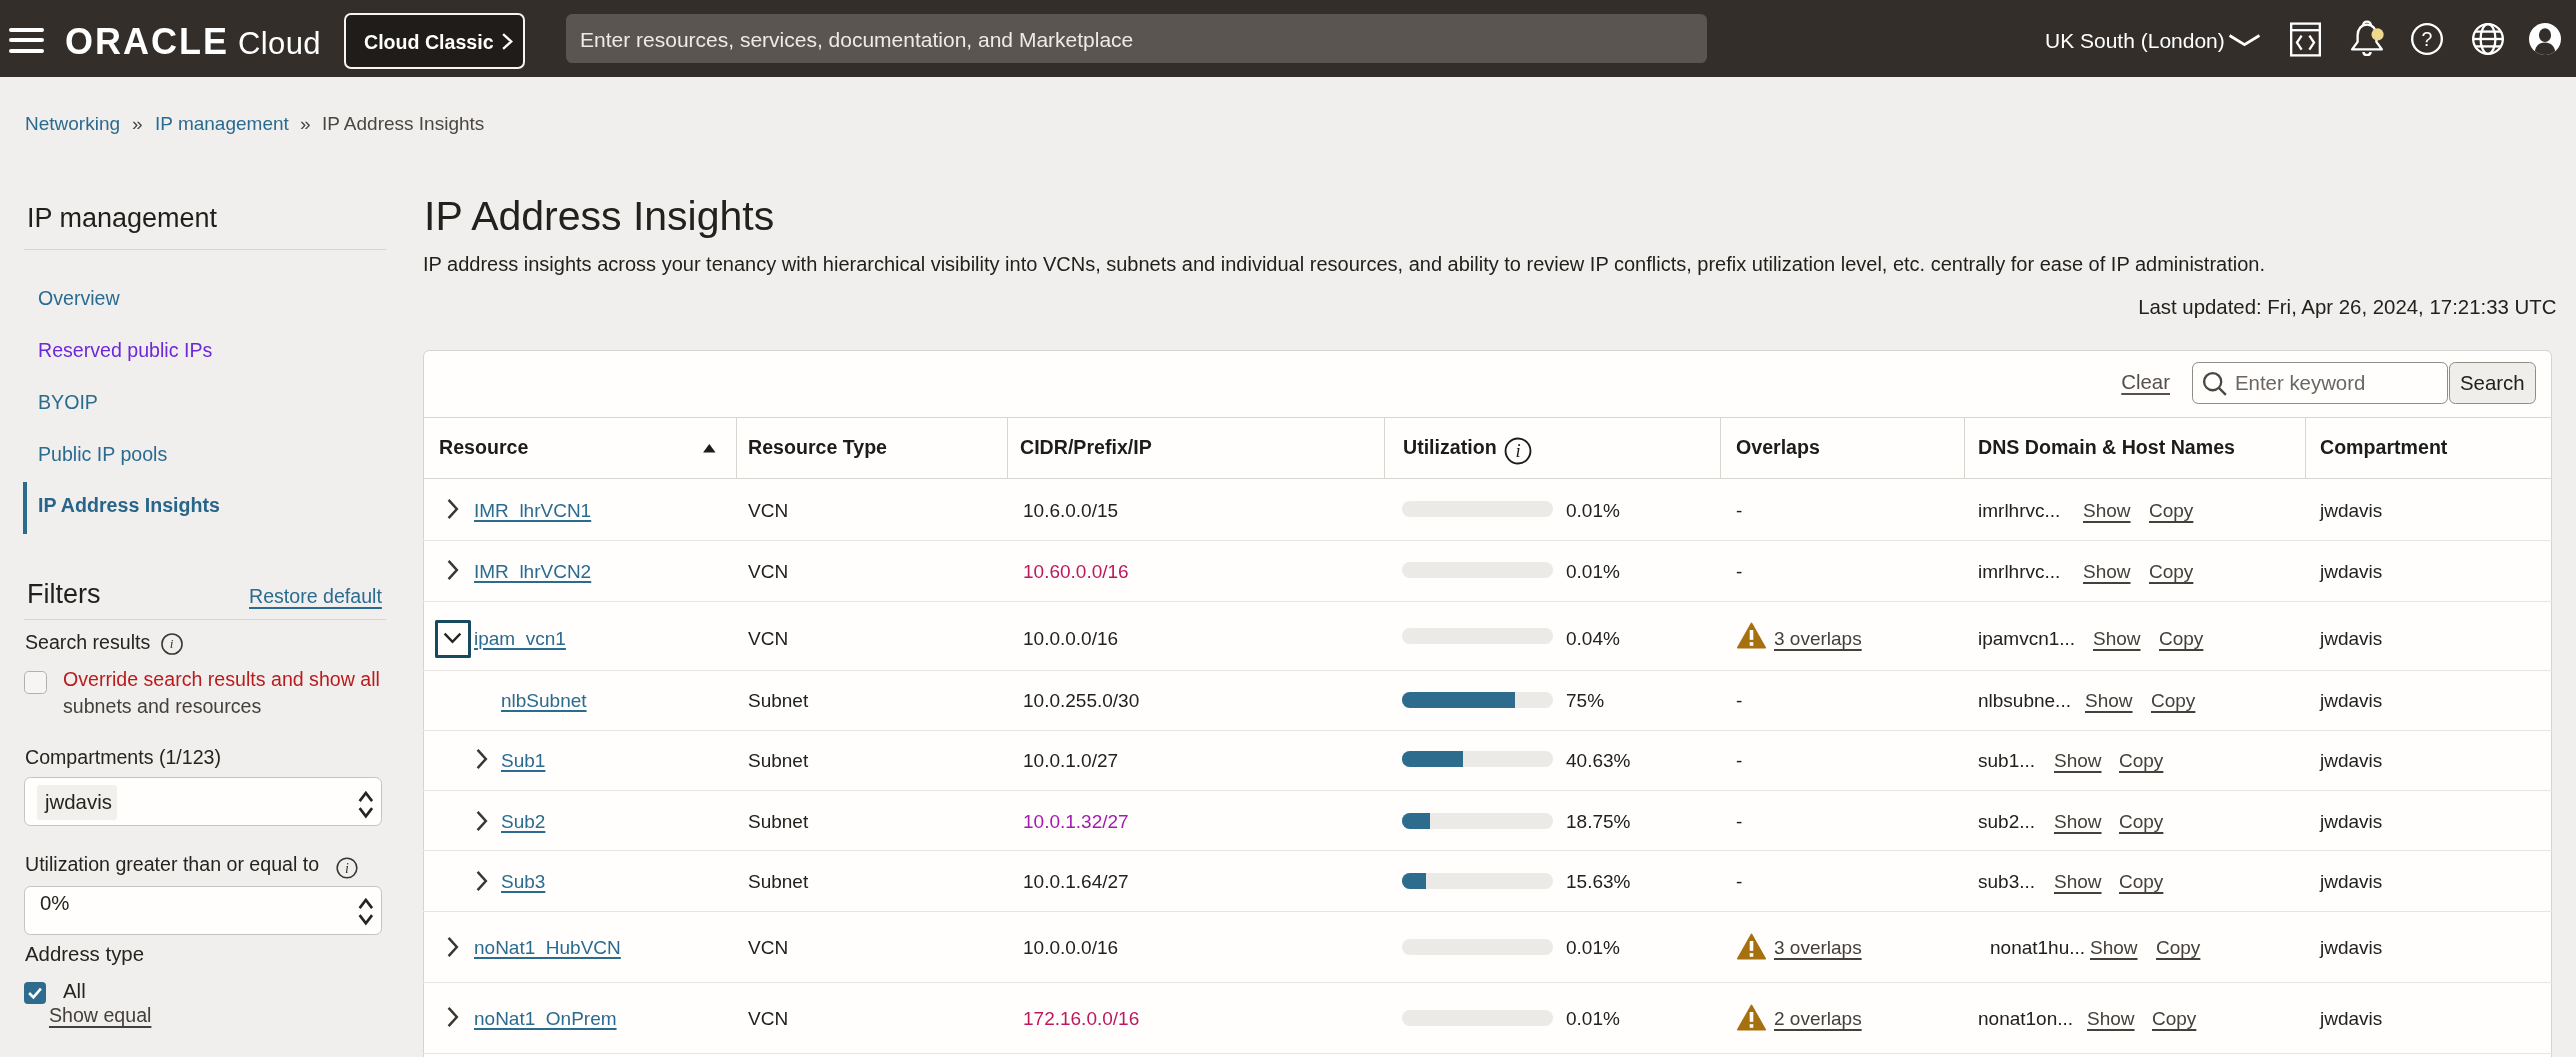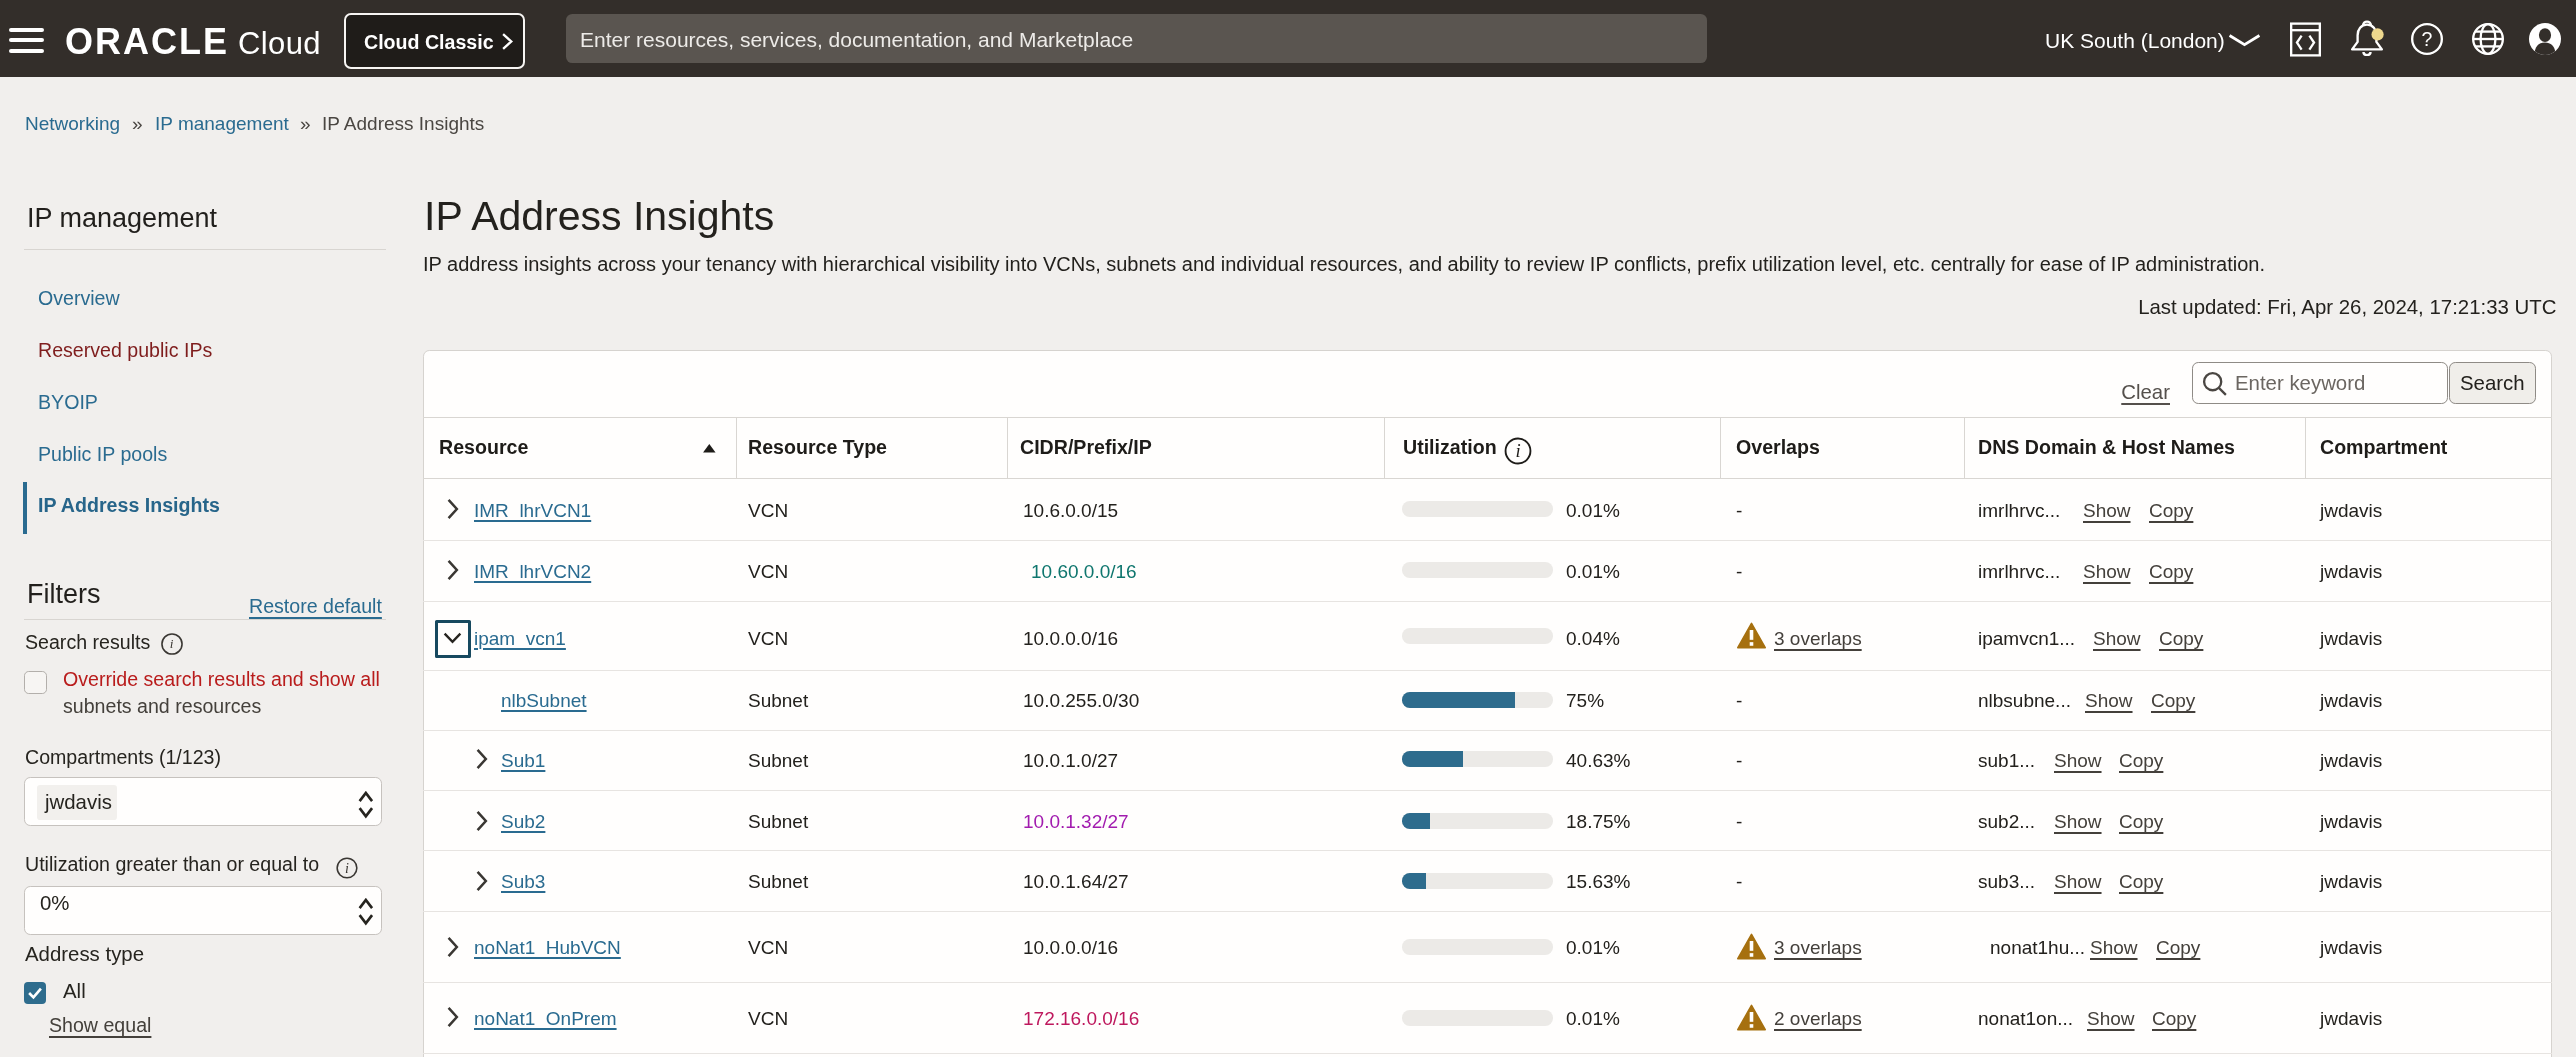--- a/index.html
+++ b/index.html
@@ -1,19 +1,19 @@
 <!DOCTYPE html>
 <html style="font-size:12.6px"><head><meta charset="utf-8">
 <style>
 *{margin:0;padding:0;box-sizing:border-box;}
 html,body{width:2576px;height:1057px;overflow:hidden;}
 body{background:#f1efed;font-family:"Liberation Sans",sans-serif;position:relative;}
 .t{position:absolute;line-height:1;white-space:nowrap;}
 .abs{position:absolute;}
-.u{text-decoration:underline;text-underline-offset:3.9px;text-decoration-thickness:1.6px;margin-top:10px;}
+.u{text-decoration:underline;text-underline-offset:3.9px;text-decoration-thickness:1.6px;}
 svg{display:block;}
 </style></head><body>
 
 <div class="abs" style="left:0;top:0;width:2576px;height:77px;background:#332e2a;"></div>
 <div class="abs" style="left:8.6px;top:28px;width:35px;height:3.9px;background:#fff;border-radius:2px;"></div>
 <div class="abs" style="left:8.6px;top:38px;width:35px;height:3.9px;background:#fff;border-radius:2px;"></div>
 <div class="abs" style="left:8.6px;top:49px;width:35px;height:3.9px;background:#fff;border-radius:2px;"></div>
 <div class="t" style="left:65px;top:23.6px;font-size:36px;color:#fff;font-weight:700;letter-spacing:2px;">ORACLE</div>
 <div class="t" style="left:238px;top:27.5px;font-size:31px;color:#fff;letter-spacing:0.4px;">Cloud</div>
 <div class="abs" style="left:344px;top:13.3px;width:181px;height:56px;background:#1f1c19;border:2px solid #f7f5f3;border-radius:7px;"></div>
@@ -63,21 +63,21 @@
     </g>
 </svg>
 <div class="t" style="left:25px;top:114px;font-size:19px;color:#2a6b90;">Networking</div>
 <div class="t" style="left:132px;top:114px;font-size:19px;color:#4a4642;">»</div>
 <div class="t" style="left:155px;top:114px;font-size:19px;color:#2a6b90;">IP management</div>
 <div class="t" style="left:300px;top:114px;font-size:19px;color:#4a4642;">»</div>
 <div class="t" style="left:322px;top:114px;font-size:19px;color:#4a4642;">IP Address Insights</div>
 <div class="t" style="left:27px;top:205px;font-size:27px;color:#211f1c;">IP management</div>
 <div class="abs" style="left:23.5px;top:249px;width:362px;height:1.2px;background:#d8d5d1;"></div>
 <div class="t" style="left:38px;top:289px;font-size:19.6px;color:#2a6b90;">Overview</div>
-<div class="t" style="left:38px;top:341px;font-size:19.6px;color:#7f1d1d;">Reserved public IPs</div>
+<div class="t" style="left:38px;top:341px;font-size:19.6px;color:#6d28d9;">Reserved public IPs</div>
 <div class="t" style="left:38px;top:393px;font-size:19.6px;color:#2a6b90;">BYOIP</div>
 <div class="t" style="left:38px;top:445px;font-size:19.6px;color:#2a6b90;">Public IP pools</div>
 <div class="abs" style="left:23px;top:482px;width:3.5px;height:52px;background:#2a6b90;"></div>
 <div class="t" style="left:38px;top:496px;font-size:19.6px;color:#27658a;font-weight:700;">IP Address Insights</div>
 <div class="t" style="left:27px;top:581px;font-size:27px;color:#211f1c;">Filters</div>
 <div class="t u" style="left:249px;top:587px;font-size:19.6px;color:#2a6b90;">Restore default</div>
 <div class="abs" style="left:23.5px;top:619px;width:362px;height:1.2px;background:#d8d5d1;"></div>
 <div class="t" style="left:25px;top:633px;font-size:19.6px;color:#26241f;">Search results</div>
 <svg class="abs" style="left:161px;top:633px;" width="22" height="22" viewBox="0 0 28 28">
 <circle cx="14" cy="14" r="12.8" fill="none" stroke="#3a3733" stroke-width="2"></circle>
@@ -160,21 +160,21 @@
 <div class="t" style="left:1978px;top:501px;font-size:19px;color:#23211d;">imrlhrvc...</div>
 <div class="t" style="left:2083px;top:501px;font-size:19px;color:#44403b;text-decoration:underline;text-underline-offset:3.9px;text-decoration-thickness:1.6px;">Show</div>
 <div class="t" style="left:2149px;top:501px;font-size:19px;color:#44403b;text-decoration:underline;text-underline-offset:3.9px;text-decoration-thickness:1.6px;">Copy</div>
 <div class="t" style="left:2320px;top:501px;font-size:19px;color:#23211d;">jwdavis</div>
 <div class="abs" style="left:423px;top:601px;width:2129px;height:1.2px;background:#e7e4e1;"></div>
 <svg class="abs" style="left:447px;top:559px;" width="11.8" height="22" viewBox="0 0 15 28">
     <path d="M2 2.5 L12.5 14 L2 25.5" fill="none" stroke="#3a3733" stroke-width="3.2"></path>
   </svg>
 <div class="t" style="left:474px;top:562px;font-size:19px;color:#2a6b90;text-decoration:underline;text-underline-offset:3.1px;text-decoration-thickness:1.6px;">IMR_lhrVCN2</div>
 <div class="t" style="left:748px;top:562px;font-size:19px;color:#23211d;">VCN</div>
-<div class="t" style="left:1023px;top:562px;font-size:19px;color:#0f766e;margin-left:8px;">10.60.0.0/16</div>
+<div class="t" style="left:1023px;top:562px;font-size:19px;color:#be185d;">10.60.0.0/16</div>
 <div class="abs" style="left:1402px;top:562px;width:151px;height:15.7px;background:#eceae7;border-radius:7.8px;overflow:hidden;"></div>
 <div class="t" style="left:1566px;top:562px;font-size:19px;color:#23211d;">0.01%</div>
 <div class="t" style="left:1736px;top:562px;font-size:19px;color:#23211d;">-</div>
 <div class="t" style="left:1978px;top:562px;font-size:19px;color:#23211d;">imrlhrvc...</div>
 <div class="t" style="left:2083px;top:562px;font-size:19px;color:#44403b;text-decoration:underline;text-underline-offset:3.9px;text-decoration-thickness:1.6px;">Show</div>
 <div class="t" style="left:2149px;top:562px;font-size:19px;color:#44403b;text-decoration:underline;text-underline-offset:3.9px;text-decoration-thickness:1.6px;">Copy</div>
 <div class="t" style="left:2320px;top:562px;font-size:19px;color:#23211d;">jwdavis</div>
 <div class="abs" style="left:423px;top:670px;width:2129px;height:1.2px;background:#e7e4e1;"></div>
 <div class="abs" style="left:435px;top:620px;width:36px;height:38px;background:#fffefd;border:3.1px solid #17495f;border-radius:1.6px;"></div>
 <svg class="abs" style="left:443px;top:632px;" width="19" height="11.8" viewBox="0 0 24 15">

